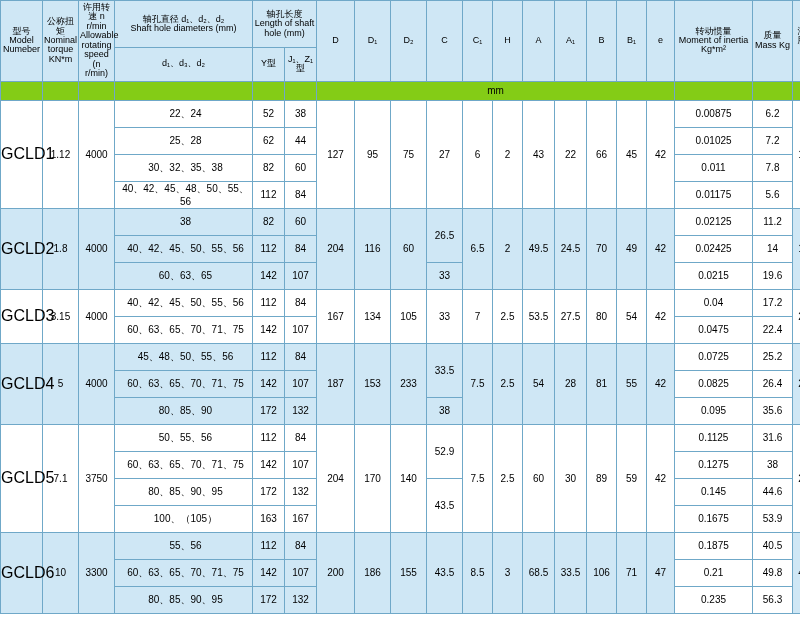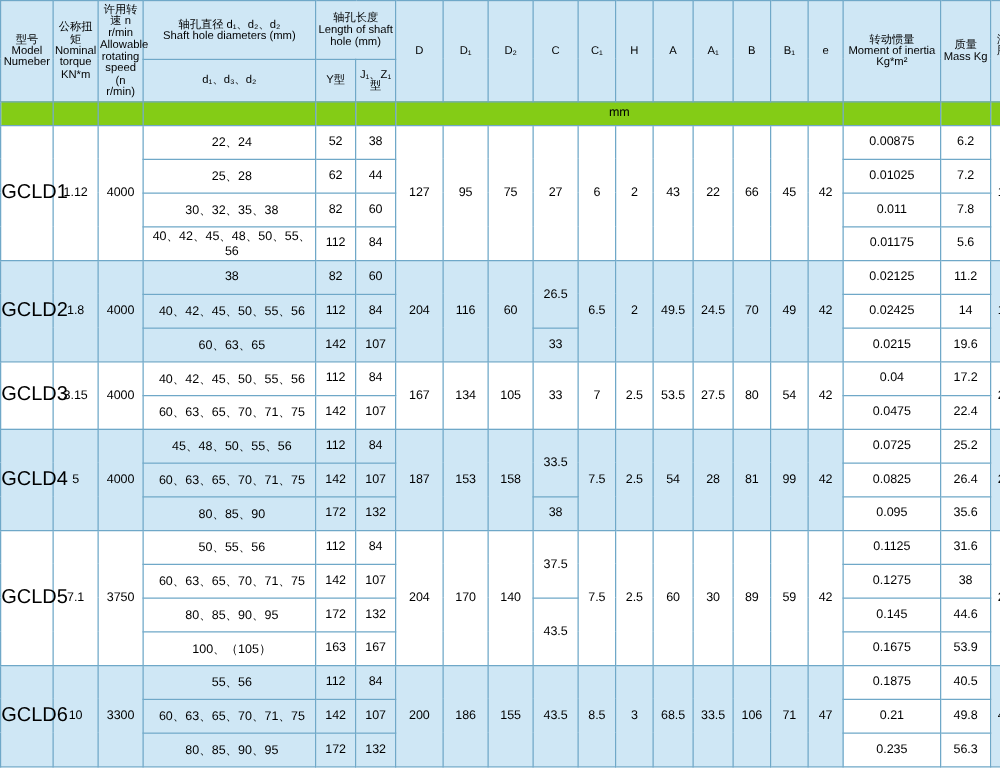--- a/index.html
+++ b/index.html
@@ -221,28 +221,28 @@
         </tr>
         <tr>
           <td class="cell blue model" rowspan="3">GCLD4</td>
           <td class="cell blue" rowspan="3">5</td>
           <td class="cell blue" rowspan="3">4000</td>
           <td class="cell blue left">45、48、50、55、56</td>
           <td class="cell blue">112</td>
           <td class="cell blue">84</td>
           <td class="cell blue" rowspan="3">187</td>
           <td class="cell blue" rowspan="3">153</td>
-          <td class="cell blue" rowspan="3">158</td>
+          <td class="cell blue" rowspan="3">233</td>
           <td class="cell blue" rowspan="2">33.5</td>
           <td class="cell blue" rowspan="3">7.5</td>
           <td class="cell blue" rowspan="3">2.5</td>
           <td class="cell blue" rowspan="3">54</td>
           <td class="cell blue" rowspan="3">28</td>
           <td class="cell blue" rowspan="3">81</td>
-          <td class="cell blue" rowspan="3">99</td>
+          <td class="cell blue" rowspan="3">55</td>
           <td class="cell blue" rowspan="3">42</td>
           <td class="cell white">0.0725</td>
           <td class="cell white">25.2</td>
           <td class="cell blue" rowspan="3">238</td>
         </tr>
         <tr>
           <td class="cell blue left">60、63、65、70、71、75</td>
           <td class="cell blue">142</td>
           <td class="cell blue">107</td>
           <td class="cell white">0.0825</td>
@@ -259,21 +259,21 @@
         <tr>
           <td class="cell white model" rowspan="4">GCLD5</td>
           <td class="cell white" rowspan="4">7.1</td>
           <td class="cell white" rowspan="4">3750</td>
           <td class="cell white left">50、55、56</td>
           <td class="cell white">112</td>
           <td class="cell white">84</td>
           <td class="cell white" rowspan="4">204</td>
           <td class="cell white" rowspan="4">170</td>
           <td class="cell white" rowspan="4">140</td>
-          <td class="cell white" rowspan="2">37.5</td>
+          <td class="cell white" rowspan="2">52.9</td>
           <td class="cell white" rowspan="4">7.5</td>
           <td class="cell white" rowspan="4">2.5</td>
           <td class="cell white" rowspan="4">60</td>
           <td class="cell white" rowspan="4">30</td>
           <td class="cell white" rowspan="4">89</td>
           <td class="cell white" rowspan="4">59</td>
           <td class="cell white" rowspan="4">42</td>
           <td class="cell white">0.1125</td>
           <td class="cell white">31.6</td>
           <td class="cell white" rowspan="4">298</td>

